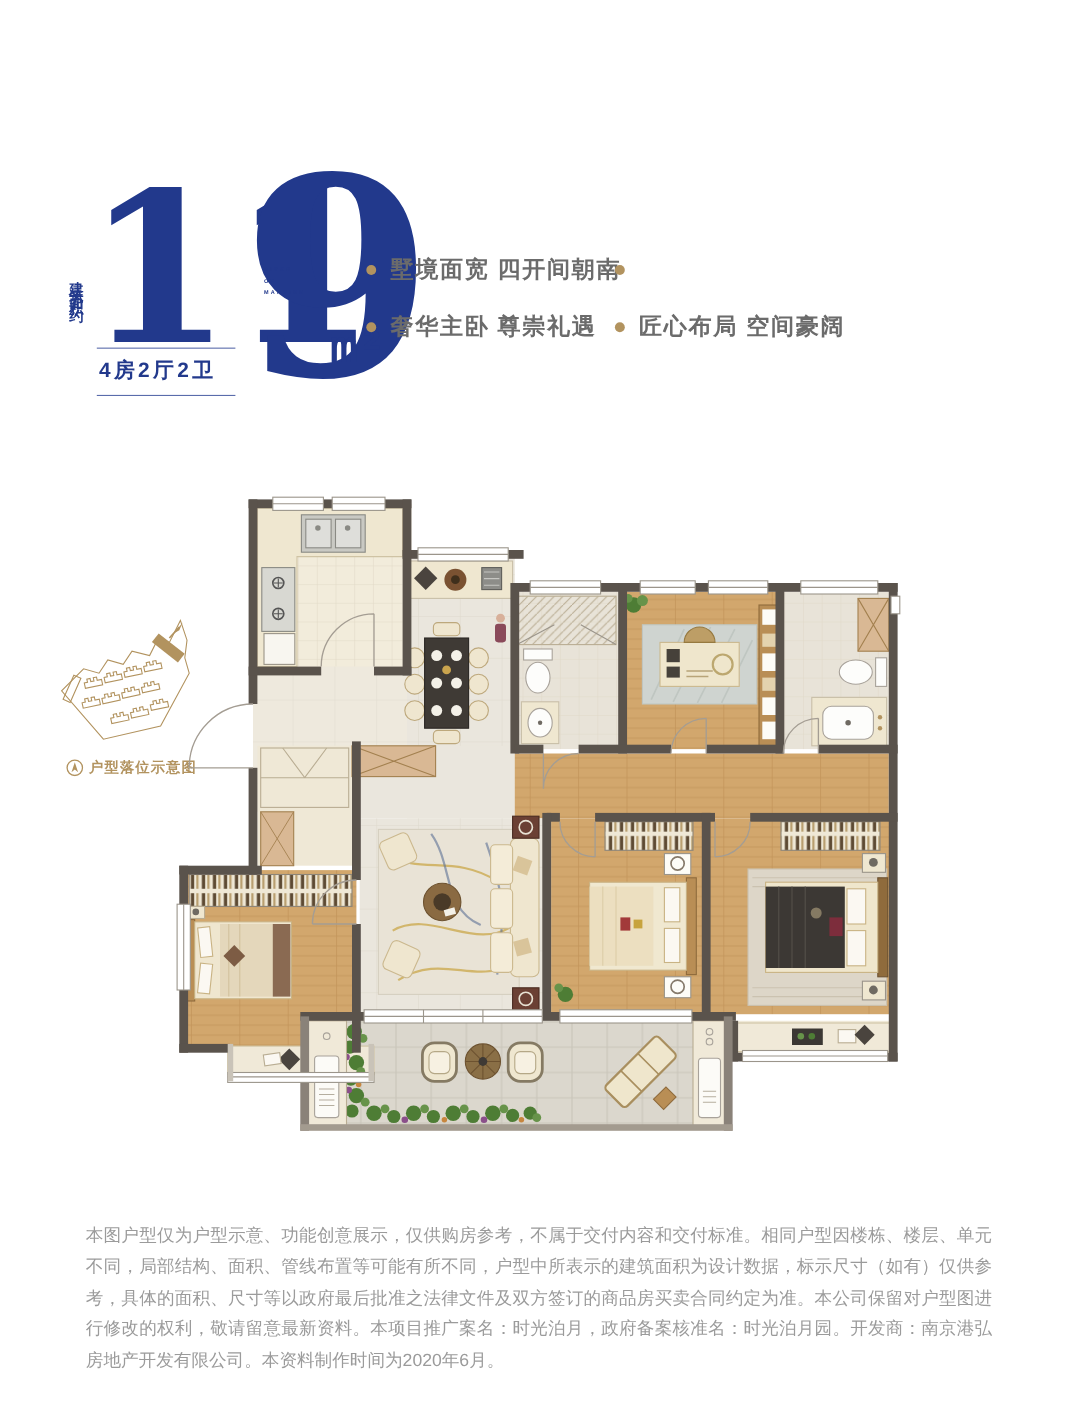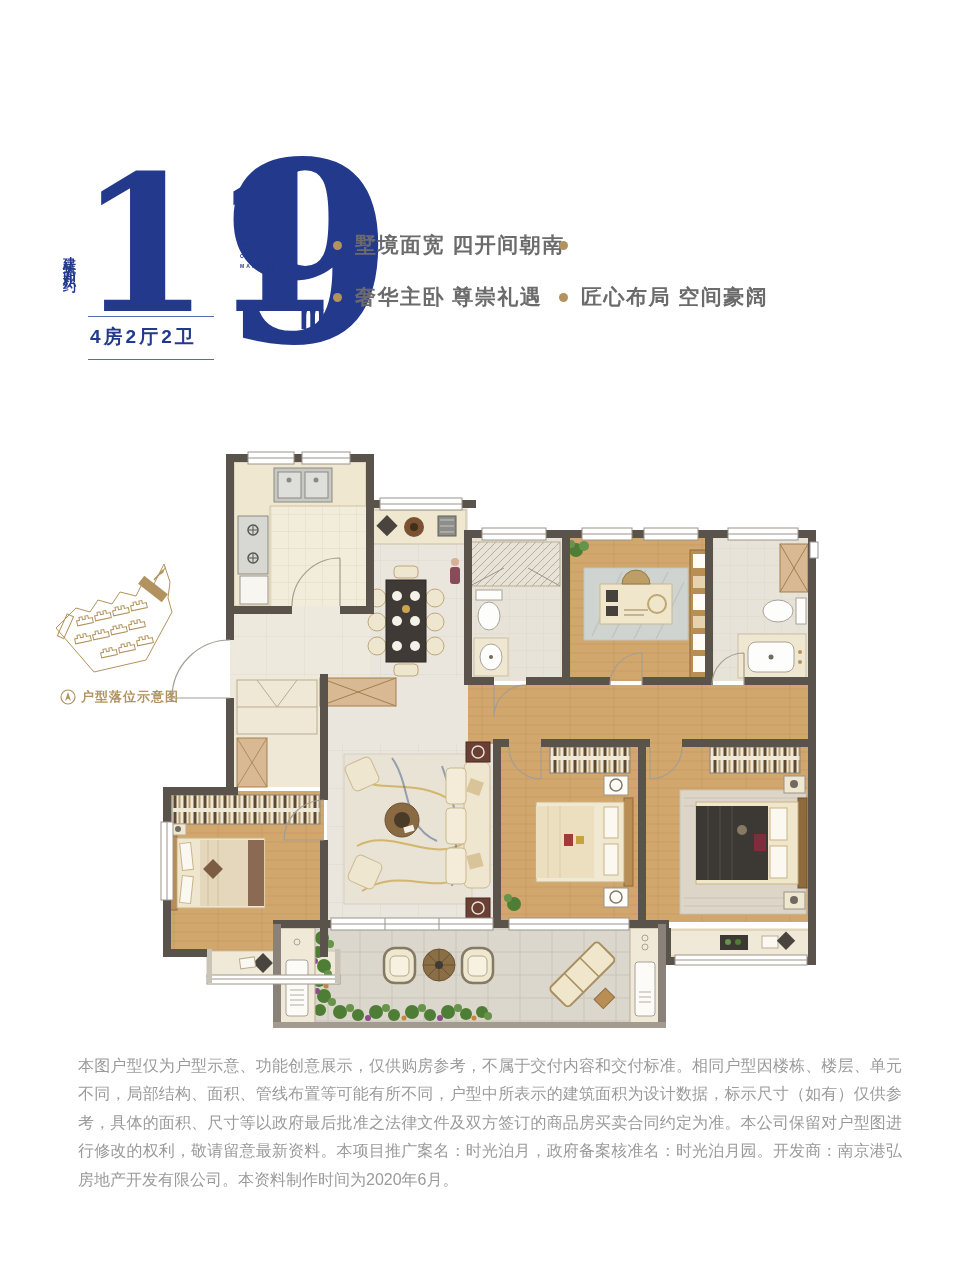--- a/index.html
+++ b/index.html
@@ -30,21 +30,21 @@
 
   
   .siteplan{position:absolute;left:42px;top:556px;width:176px;}
   .siteplan-caption{display:flex;align-items:center;gap:5px;margin-top:6px;margin-left:18px;
                     font-size:13px;color:#b2935f;letter-spacing:1px;font-weight:bold;}
 
   
   .floorplan{position:absolute;left:152px;top:446px;}
 
   
-  .disclaimer{position:absolute;left:78px;top:1036px;width:824px;font-size:16px;line-height:1.78;
+  .disclaimer{position:absolute;left:78px;top:1094px;width:824px;font-size:16px;line-height:1.78;
               color:#9b9b9b;text-align:justify;}
 </style>
 </head>
 <body>
 
 <div class="page">
 
   <div class="vertical-label">建筑面积约</div>
   <div class="num-11">11</div>
   <div class="num-9">9</div>

